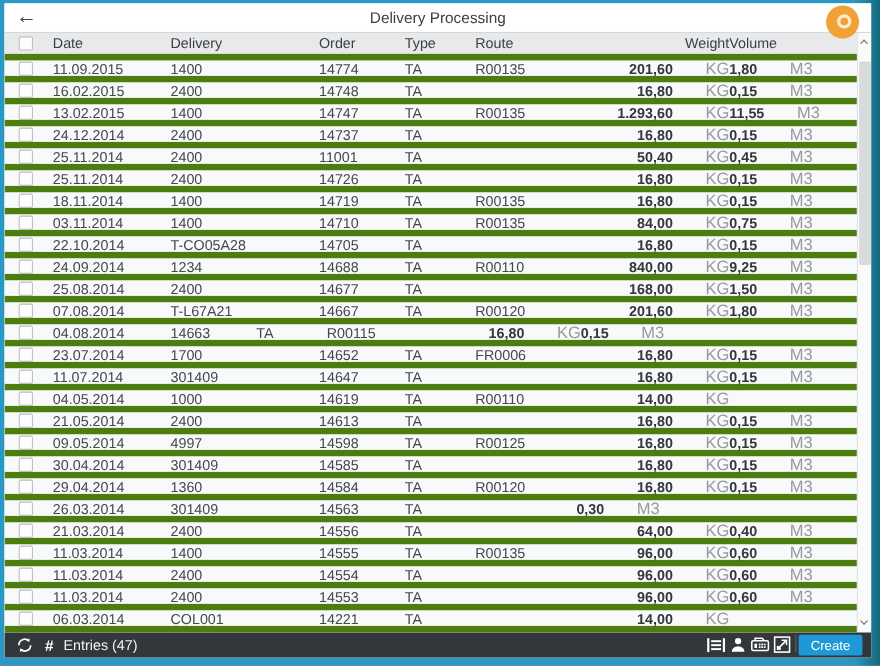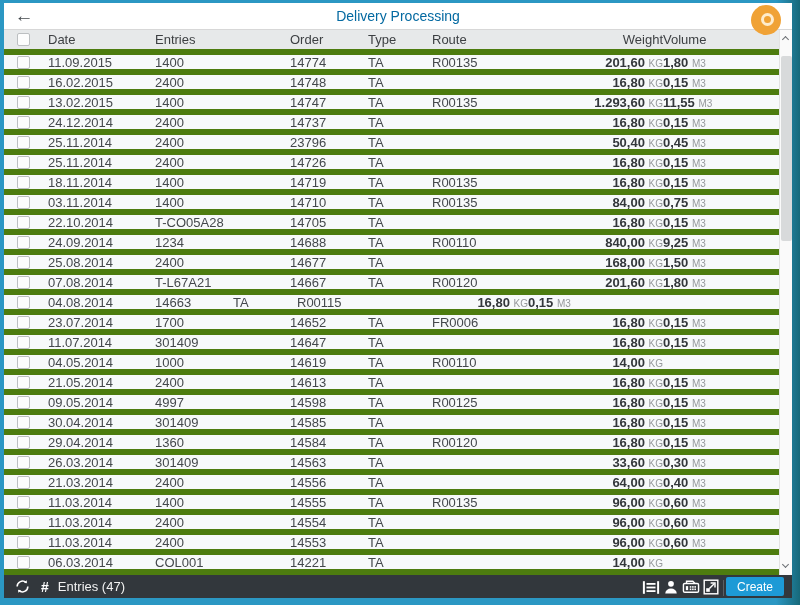--- a/index.html
+++ b/index.html
@@ -25,21 +25,21 @@
     border-bottom:1px solid #d7d7d7;
     display:flex; align-items:center;
     position:relative;
   }
   .back-btn {
     width:40px; height:100%; display:flex; align-items:center; justify-content:center;
     font-size:19px; font-weight:bold; color:#42474c; cursor:pointer;
   }
   .app-title {
     position:absolute; left:0; right:0; text-align:center;
-    font-size:14px; color:#0369a1; pointer-events:none;
+    font-size:14px; color:#404040; pointer-events:none;
   }
   .avatar {
     position:absolute; right:11px; top:2px; width:30px; height:30px;
     border-radius:50%; background:#f0a236; z-index:5; cursor:pointer;
   }
   .avatar-ring {
     position:absolute; top:8px; left:10px; width:13px; height:13px;
     border-radius:50%; border:3px solid rgba(255,244,222,0.9);
   }
 
@@ -58,21 +58,21 @@
   }
   .c-cb     { width:40px; display:flex; align-items:center; }
   .c-date   { width:107px; padding-left:4px; }
   .c-cust   { width:135px; padding-left:4px; }
   .c-order  { width:78px;  padding-left:4px; }
   .c-type   { width:64px;  padding-left:4px; }
   .c-route  { width:96px;  padding-left:4px; }
   .c-weight { width:139px; text-align:right; }
   .c-vol    { width:116px; text-align:left; padding-right:3px; }
   .num  { font-weight:bold; color:#33373b; }
-  .unit { font-size:10px; color:#96999c; }
+  .unit { font-size:15px; color:#96999c;margin-left:26px; }
   .checkbox {
     width:13px; height:13px; margin-left:13px;
     border:1px solid #bcbfc1; background:#fdfdfd; border-radius:2px;
   }
 
   
   .scrollbar {
     position:absolute; top:27px; right:0; bottom:23px; width:13px;
     background:#fafafa; border-left:1px solid #e3e3e3;
   }
@@ -84,21 +84,21 @@
 
   
   .footer {
     position:absolute; left:0; right:0; bottom:0; height:23px;
     background:#32373c; display:flex; align-items:center;
     padding:0 8px; color:#fff;
   }
   .f-left { display:flex; align-items:center; gap:9px; }
   .hash { font-weight:bold; font-size:14px; }
   .entries { font-size:13px; color:#f2f2f2; }
-  .f-right { margin-left:auto; display:flex; align-items:flex-end; }
+  .f-right { margin-left:auto; display:flex; align-items:flex-start; }
   .f-icon { width:20px; height:18px; display:flex; align-items:center; justify-content:center; cursor:pointer; }
   .f-sep { width:1px; height:16px; background:#5a5f63; margin:0 2px; }
   .create-btn {
     height:19px; padding:0 11px; border:none; border-radius:2px;
     background:#1d9ad6; color:#fff; font-size:12px;
     font-family:"Liberation Sans", sans-serif; cursor:pointer;
     display:flex; align-items:center;
   }
 </style>
 </head>
@@ -115,21 +115,21 @@
       <div class="avatar">
         <div class="avatar-ring"></div>
       </div>
     </div>
 
     <div class="thead">
       <span class="c-cb">
         <span class="checkbox"></span>
       </span>
       <span class="c-date">Date</span>
-      <span class="c-cust">Entries</span>
+      <span class="c-cust">Delivery</span>
       <span class="c-order">Order</span>
       <span class="c-type">Type</span>
       <span class="c-route">Route</span>
       <span class="c-weight">Weight</span>
       <span class="c-vol">Volume</span>
     </div>
 
     <div class="rows" id="rows">
       <div class="row">
         <span class="c-cb">
@@ -198,21 +198,21 @@
           <span class="num">0,15</span> <span class="unit u-m3">M3</span>
         </span>
       </div>
 
       <div class="row">
         <span class="c-cb">
           <span class="checkbox"></span>
         </span>
         <span class="c-date">25.11.2014</span>
         <span class="c-cust">2400</span>
-        <span class="c-order">23796</span>
+        <span class="c-order">11001</span>
         <span class="c-type">TA</span>
         <span class="c-route"></span>
         <span class="c-weight">
           <span class="num">50,40</span> <span class="unit u-kg">KG</span>
         </span>
         <span class="c-vol">
           <span class="num">0,45</span> <span class="unit u-m3">M3</span>
         </span>
       </div>
 
@@ -472,23 +472,20 @@
 
       <div class="row">
         <span class="c-cb">
           <span class="checkbox"></span>
         </span>
         <span class="c-date">26.03.2014</span>
         <span class="c-cust">301409</span>
         <span class="c-order">14563</span>
         <span class="c-type">TA</span>
         <span class="c-route"></span>
-        <span class="c-weight">
-          <span class="num">33,60</span> <span class="unit u-kg">KG</span>
-        </span>
         <span class="c-vol">
           <span class="num">0,30</span> <span class="unit u-m3">M3</span>
         </span>
       </div>
 
       <div class="row">
         <span class="c-cb">
           <span class="checkbox"></span>
         </span>
         <span class="c-date">21.03.2014</span>

